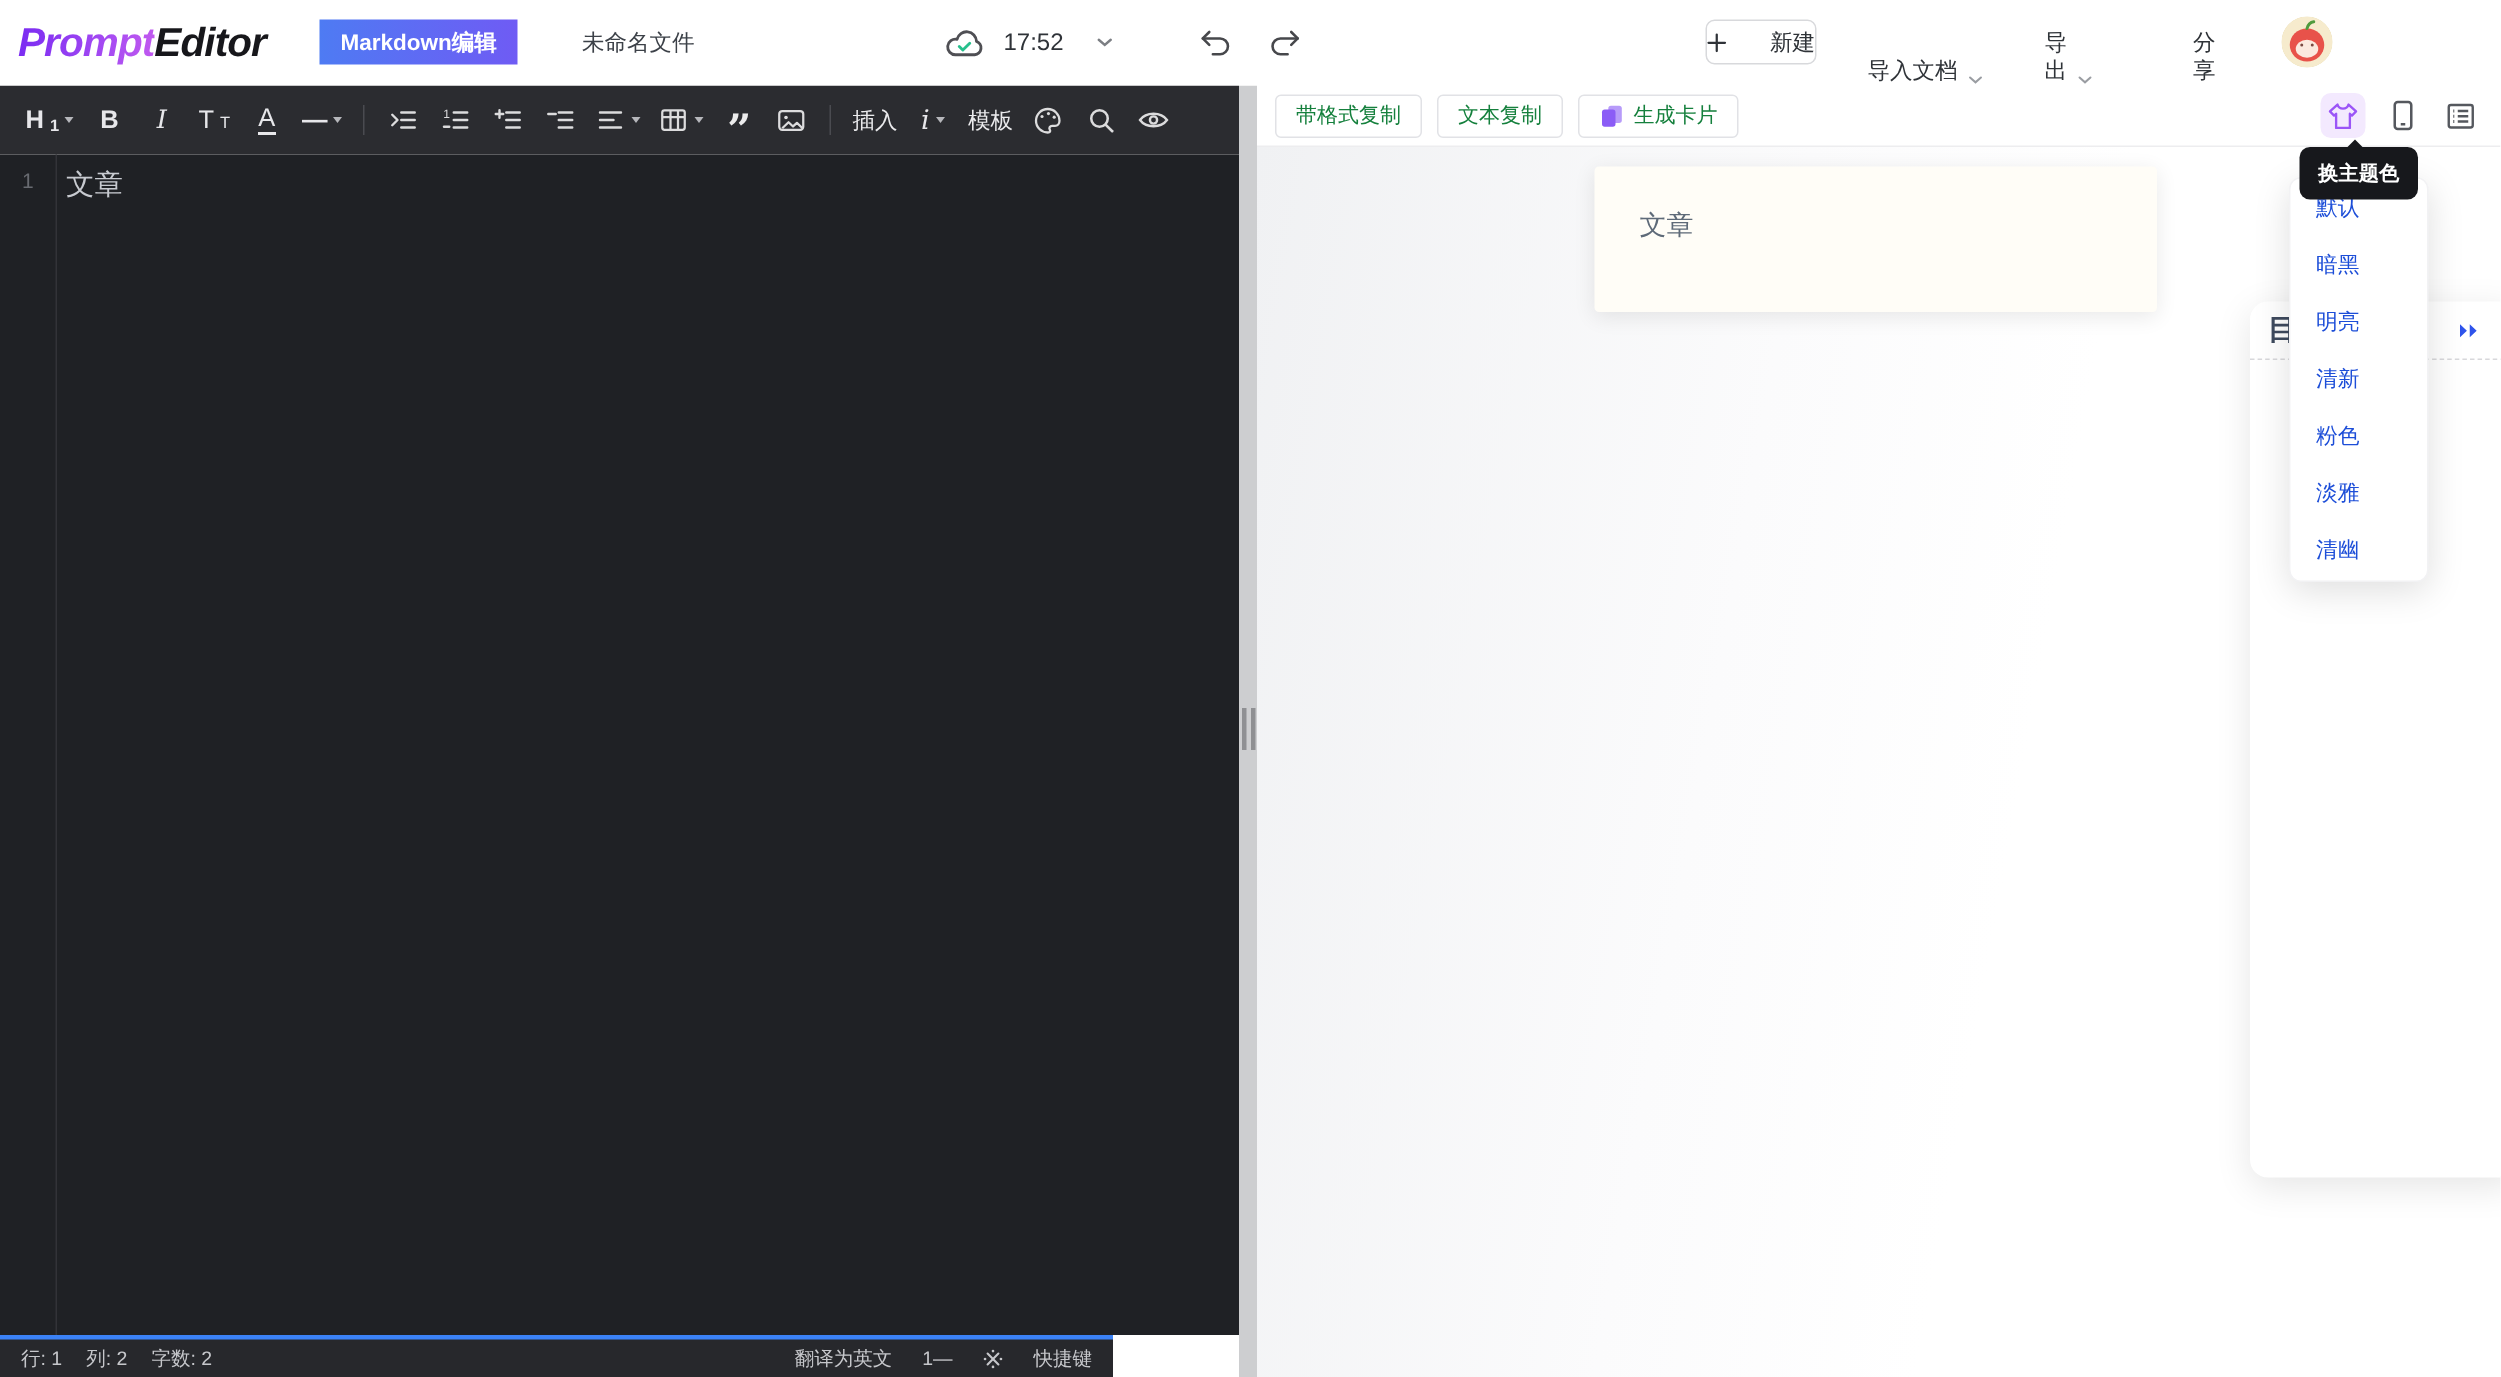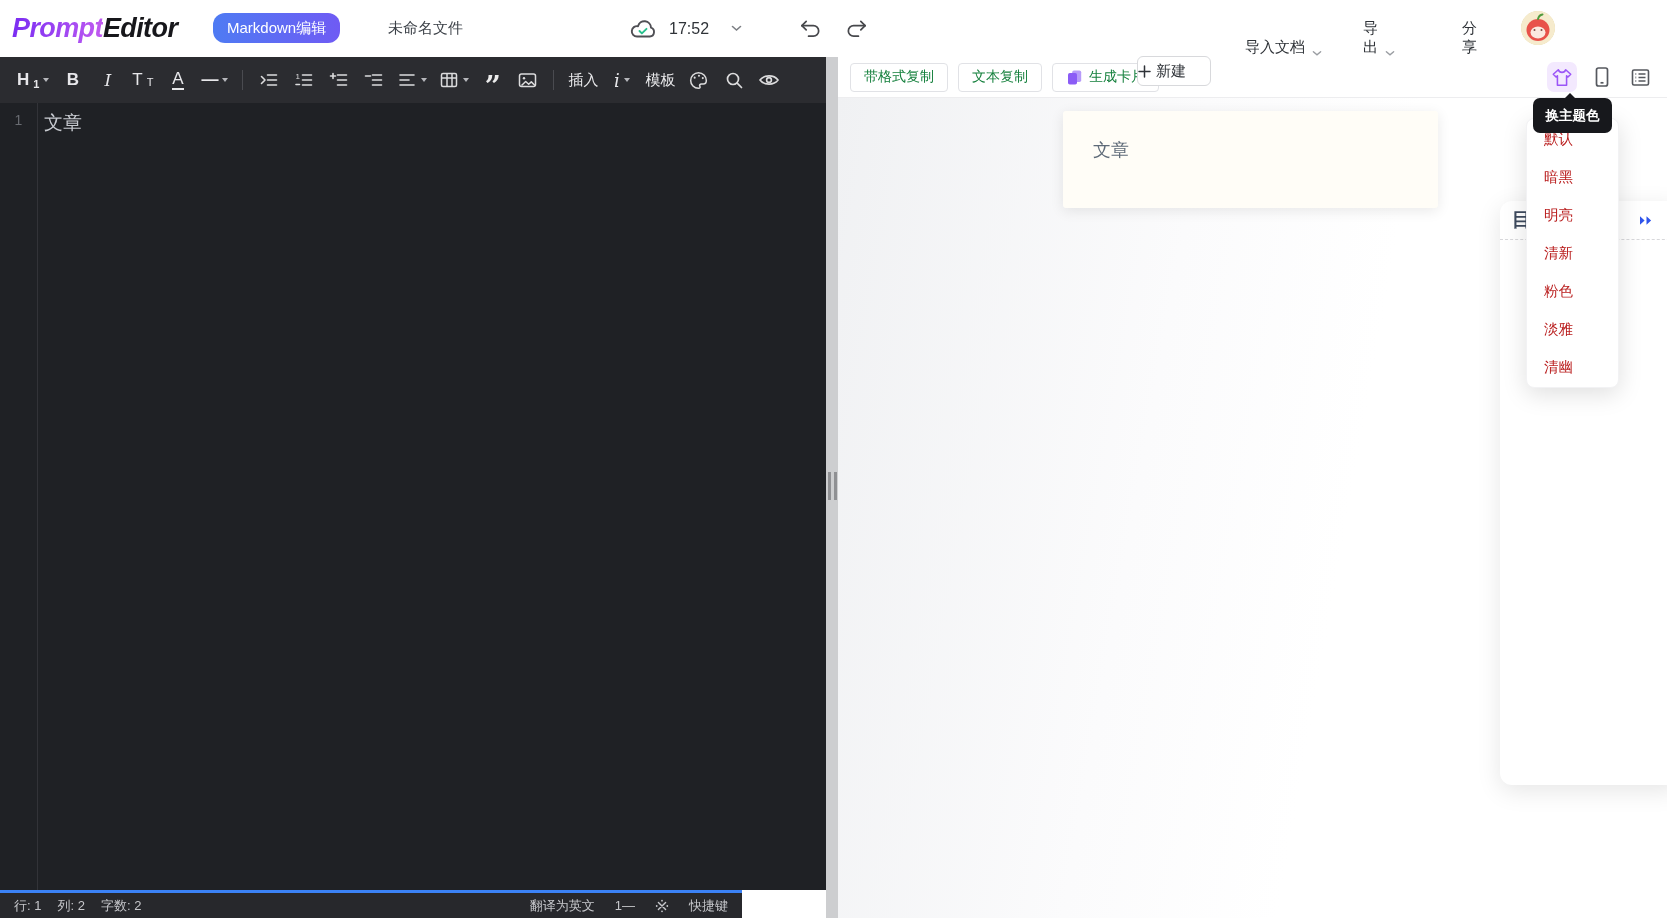--- a/index.html
+++ b/index.html
@@ -10,33 +10,33 @@
   }
   svg { display:block; }
 
   
   .topbar { position:absolute; left:0; top:0; width:1379px; height:57px; background:#fff; z-index:2; }
   .logo { position:absolute; left:12px; top:0; height:57px; display:flex; align-items:center;
           font-style:italic; font-weight:bold; font-size:27px; letter-spacing:-0.6px; }
   .logo .p1 { background:linear-gradient(92deg,#7a2cf2 0%,#a94df2 70%,#c159ef 100%);
               -webkit-background-clip:text; background-clip:text; -webkit-text-fill-color:transparent; }
   .logo .p2 { color:#17171b; }
-  .badge { position:absolute; left:213px; top:13px; height:30px; padding:4px 14px; border-radius:12px;
-           background:linear-gradient(90deg,#4e7bf3,#6f5bf4); color:#fff; font-size:15px; font-weight:normal;
+  .badge { position:absolute; left:213px; top:13px; height:30px; padding:4px 14px; border-radius:0;
+           background:linear-gradient(90deg,#4e7bf3,#6f5bf4); color:#fff; font-size:15px; font-weight:bold;
            display:flex; align-items:center; }
   .filename { position:absolute; left:388px; top:0; height:57px; display:flex; align-items:center;
               font-size:15px; color:#3c4148; }
   .save { position:absolute; left:630px; top:0; height:57px; display:flex; align-items:center; gap:12px; }
   .save .time { font-size:16px; color:#2f3338; }
   .save .save-caret { margin-left:10px; }
   .histbtn { position:absolute; top:17px; width:23px; height:23px; }
   .undo { left:799px; } .redo { left:845px; }
   .new-btn { position:absolute; left:1137px; top:13px; width:74px; height:30px; border:1px solid #d8d9dc;
-             border-radius:6px; background:#fff; display:flex; align-items:center; justify-content:flex-start;
-             gap:5px; font-size:15px; color:#2f3338;margin-top:43px; }
+             border-radius:6px; background:#fff; display:flex; align-items:center; justify-content:space-between;
+             gap:5px; font-size:15px; color:#2f3338; }
   .topmenu { position:absolute; top:0; height:57px; display:flex; align-items:flex-end; gap:7px;
              font-size:15px; color:#2f3338; }
   .m-import { left:1245px; } .m-export { left:1363px; } .m-share { left:1462px; }
   .avatar { position:absolute; left:1521px; top:11px; width:34px; height:34px; border-radius:50%;
             overflow:hidden; box-shadow:0 0 0 1px #e8dcae inset; }
 
   
   .ed-toolbar { position:absolute; left:0; top:57px; width:826px; height:46px; background:#2b2c30;
                 display:flex; align-items:center; padding-left:12px; gap:2px; z-index:1; }
   .tbtn { height:32px; min-width:33px; padding:0 5px; border-radius:4px; display:flex; align-items:center;
@@ -86,21 +86,21 @@
   .toc { position:absolute; left:1500px; top:201px; width:180px; height:584px; background:#fff;
          border-radius:12px; box-shadow:0 6px 24px rgba(0,0,0,.10); z-index:5; }
   .toc-head { position:relative; height:39px; display:flex; align-items:center; padding:0 12px;
               border-bottom:1px dashed #d8d8db; }
   .toc-title { font-size:19px; font-weight:600; color:#3e4a5e; }
   .toc-collapse { position:absolute; left:138px; top:13px; }
 
   
   .theme-dd { position:absolute; left:1526px; top:118px; width:93px; background:#fff; border:1px solid #f2f2f4;
               border-radius:8px; box-shadow:0 6px 24px rgba(0,0,0,.13); padding:1px 0; z-index:10; }
-  .dd-item { height:38px; line-height:38px; padding-left:17px; font-size:14.5px; color:#b91c1c; }
+  .dd-item { height:38px; line-height:38px; padding-left:17px; font-size:14.5px; color:#1d4ed8; }
 
   
   .tt { position:absolute; left:1533px; top:98px; width:79px; height:35px; background:#17181c; border-radius:7px;
         color:#fff; font-size:13.5px; font-weight:bold; display:flex; align-items:center; justify-content:center;
         z-index:20; }
   .tt::before { content:""; position:absolute; top:-5px; left:31px; width:0; height:0;
                 border-left:6px solid transparent; border-right:6px solid transparent;
                 border-bottom:6px solid #17181c; }
 </style>
 </head>

